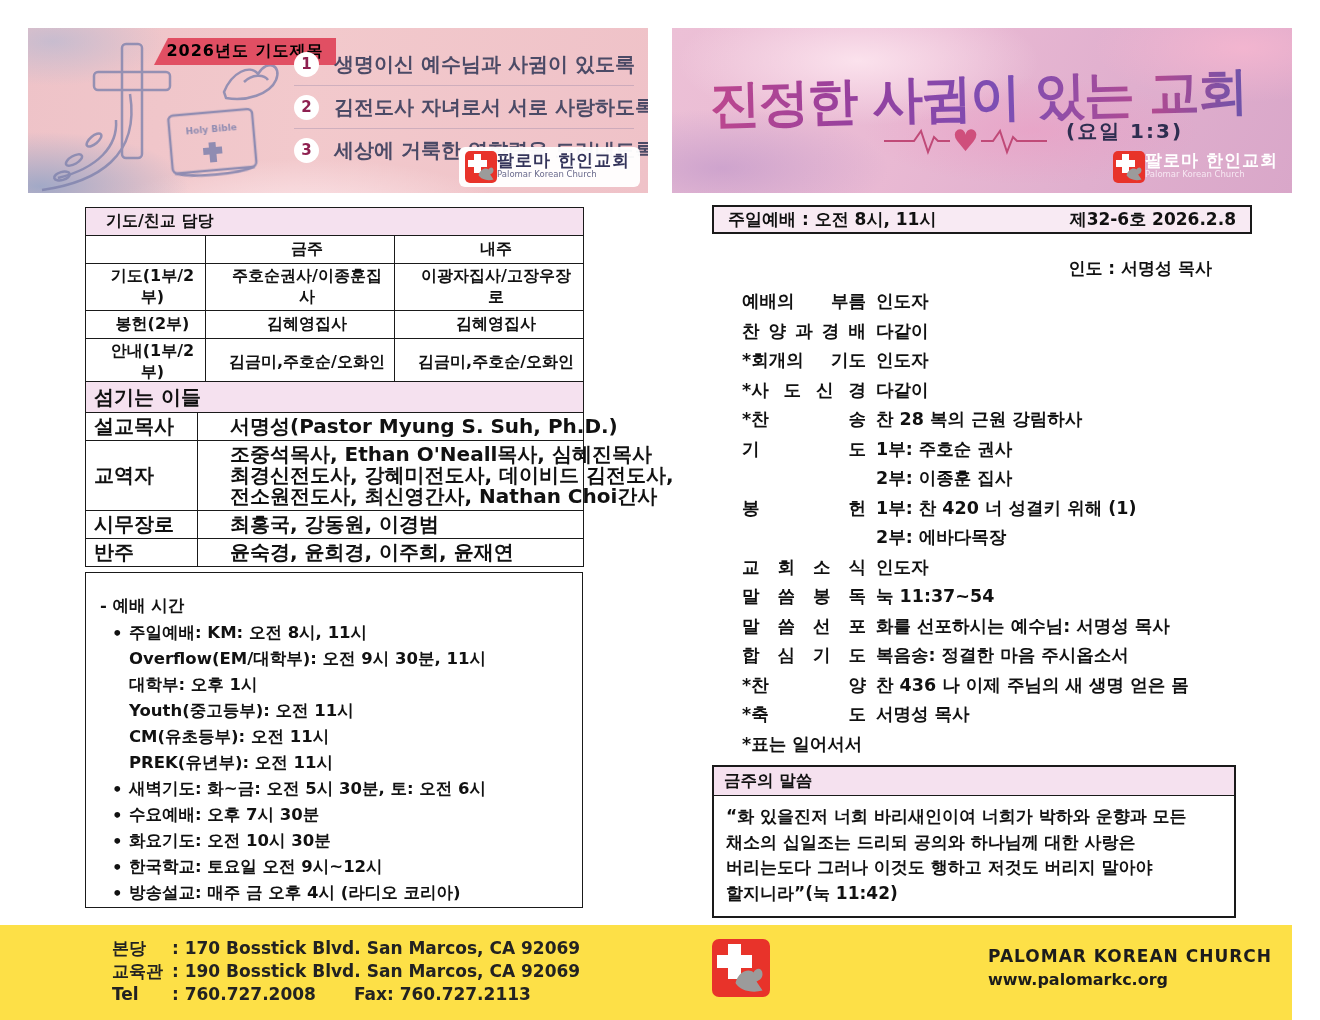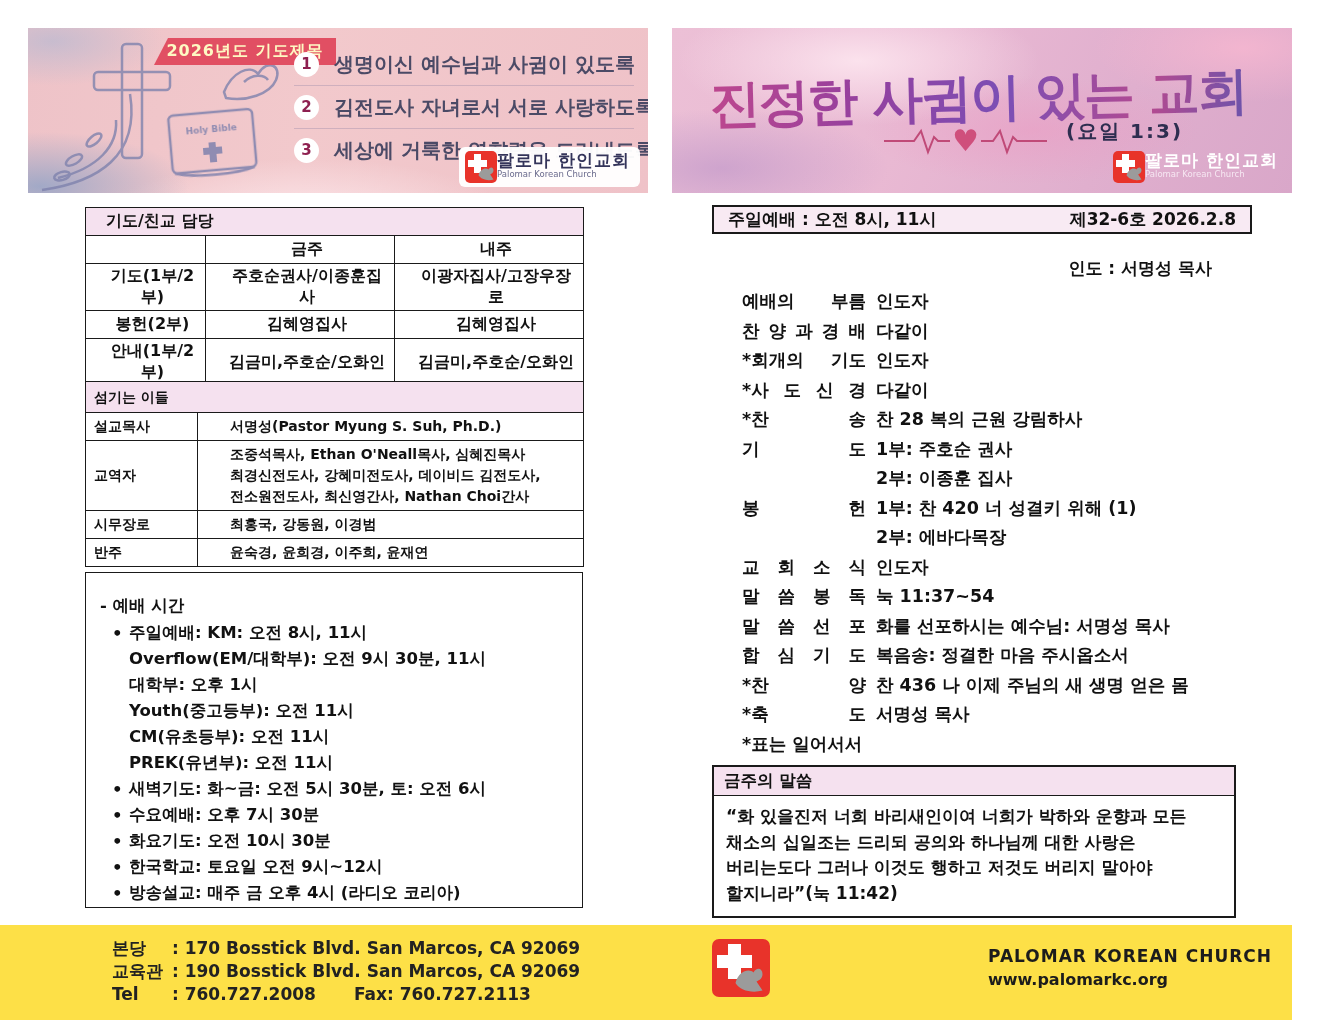--- a/index.html
+++ b/index.html
@@ -16,21 +16,21 @@
   .banner-right{left:672px;background:
      radial-gradient(ellipse 45% 60% at 8% 85%, rgba(187,147,200,.6), transparent 60%),
      radial-gradient(ellipse 40% 55% at 92% 12%, rgba(246,183,208,.85), transparent 60%),
      radial-gradient(ellipse 45% 55% at 58% 62%, rgba(235,152,192,.5), transparent 60%),
      radial-gradient(ellipse 45% 60% at 30% 20%, rgba(252,228,238,.95), transparent 65%),
      linear-gradient(115deg,#ecc0d6,#e9b9d3 40%,#e0afce 70%,#d9a7c9);}
 
   .deco-svg{position:absolute;left:0;top:0;}
 
   .pt-badge{position:absolute;left:126px;top:10px;width:182px;height:27px;background:#e14f63;
-     color:#fef9c3;font-weight:bold;font-size:16px;letter-spacing:1px;display:flex;align-items:center;
+     color:#000000;font-weight:bold;font-size:16px;letter-spacing:1px;display:flex;align-items:center;
      justify-content:center;clip-path:polygon(14px 0,100% 0,100% 100%,0 100%);}
   .pt-items{position:absolute;left:266px;top:15px;right:14px;}
   .pt-item{display:flex;align-items:center;height:42px;}
   .pt-item + .pt-item{border-top:1px solid rgba(120,110,155,.28);}
   .pt-num{width:25px;height:25px;border-radius:50%;background:#fff;color:#8e2050;font-weight:bold;
      font-size:15px;display:flex;align-items:center;justify-content:center;margin-right:15px;flex:none;}
   .pt-text{font-size:20px;font-weight:600;color:#4b4a66;white-space:nowrap;}
 
   .pkc-logo{display:flex;align-items:flex-start;gap:0;margin-left:43px;}
   .lb-logo{position:absolute;right:8px;bottom:6px;background:rgba(255,255,255,.96);border-radius:6px;padding:4px 10px 4px 6px;}
@@ -60,21 +60,21 @@
   .rb-heart{font-size:30px;color:#cf4f7c;line-height:30px;margin:0 2px;}
 
   
   .tbl{position:absolute;border-collapse:collapse;background:#fff;table-layout:fixed;}
   .tbl td{border:1.5px solid #1a1a1a;padding:2px 6px;font-size:16px;font-weight:600;color:#111;}
   .t-title{background:#f5e1ef;font-weight:bold;text-align:left;padding-left:9px;height:24px;}
   .duty{left:85px;top:207px;width:498px;}
   .duty td{text-align:center;height:23px;padding-left:20px;}
   .duty td.t-title{text-align:left;}
   .serv{left:85px;top:381px;width:498px;}
-  .serv td{text-align:left;font-size:14px;line-height:21px;padding:3px 8px;}
+  .serv td{text-align:left;font-size:20px;line-height:21px;padding:3px 8px;}
   .serv .s-val div{white-space:nowrap;margin-left:24px;}
 
   .times{position:absolute;left:85px;top:572px;width:498px;height:336px;border:1.5px solid #1a1a1a;
      box-sizing:border-box;padding:20px 0 0 14px;}
   .st-line{height:26px;display:flex;align-items:center;font-size:16.5px;font-weight:600;color:#111;white-space:nowrap;}
   .st-title{font-weight:bold;margin-bottom:1px;}
   .lvl1{padding-left:12px;}
   .lvl1 .st-b{width:17px;flex:none;}
   .lvl2{padding-left:29px;}
 

